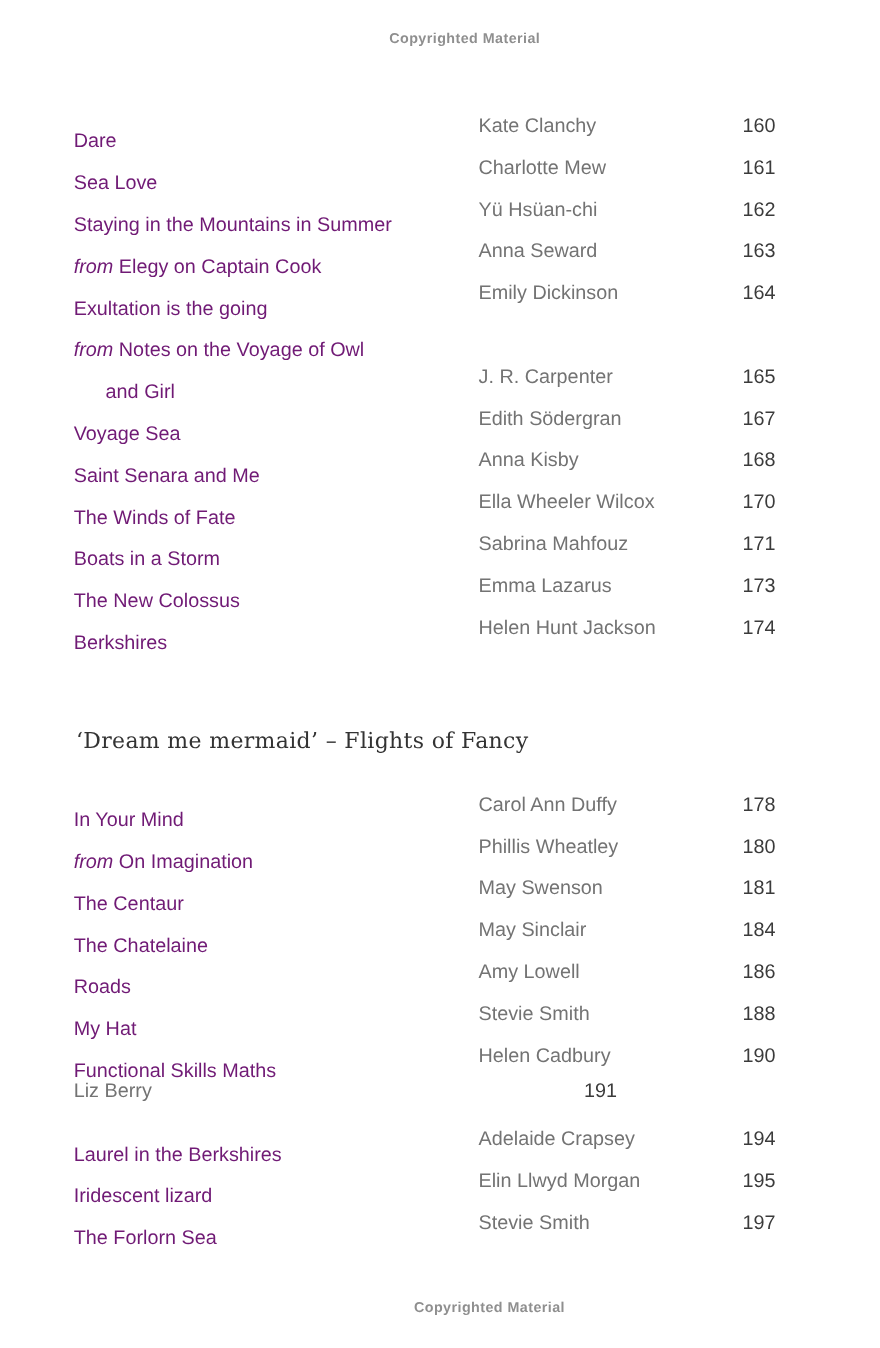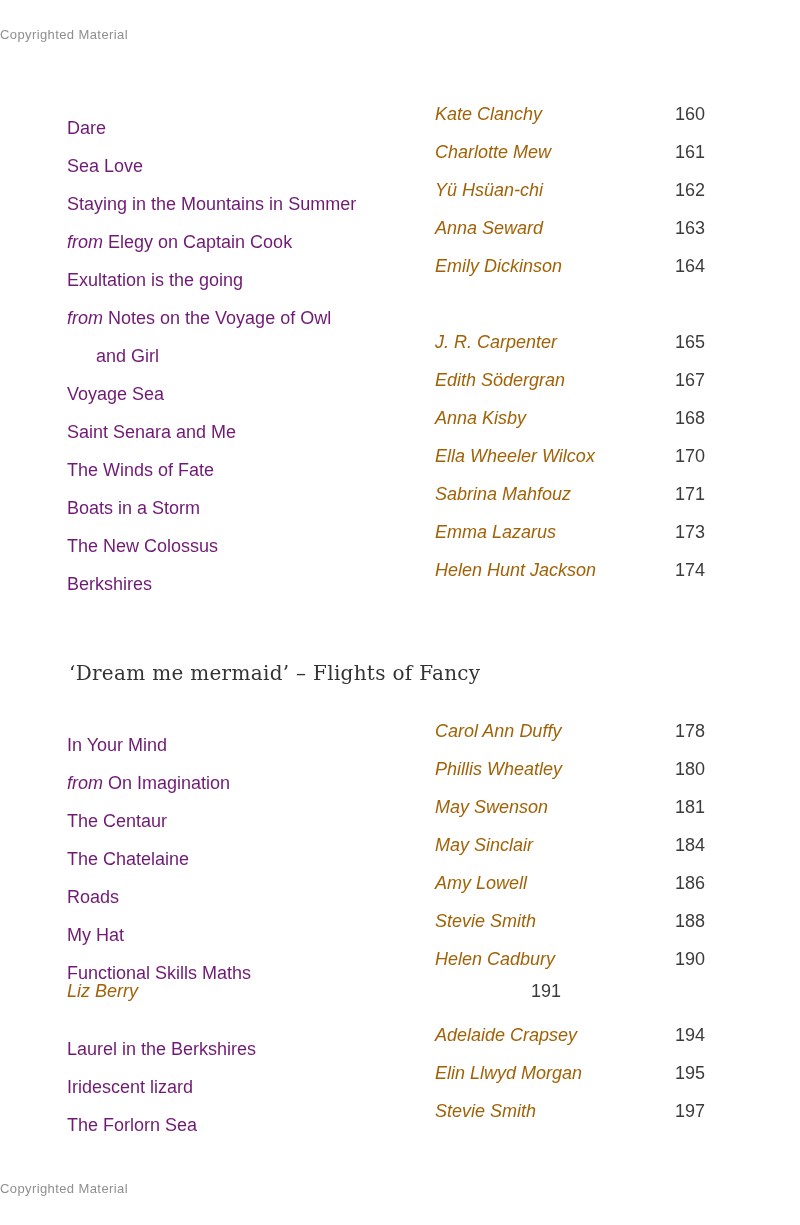--- a/index.html
+++ b/index.html
@@ -8,25 +8,26 @@
     background: #ffffff;
   }
   body {
     width: 800px;
     height: 1225px;
     font-family: "Liberation Sans", sans-serif;
     color: #3b3b3b;
     overflow: hidden;
   }
   .copyright {
-    text-align: left;
+    text-align: center;
     font-size: 13px;
-    font-weight: normal;
+    font-weight: bold;
     letter-spacing: 0.4px;
     color: #8f8f8f;
+    padding-left: 45px;
   }
   .copyright-top { padding-top: 27px; }
   .copyright-bottom { position: absolute; top: 1181px; left: 0; width: 800px; }
 
   .toc {
     margin: 47px 0 0 67px;
     width: 656px;
   }
   .toc-row {
     display: grid;
@@ -36,22 +37,21 @@
     font-size: 18px;
   }
   .toc-title {
     color: #701a75;
     white-space: nowrap;
     margin-top: 29px;
   }
   .toc-title .prefix { font-style: italic; }
   .toc-row.indent .toc-title { padding-left: 29px; }
   .toc-author {
-    font-style: italic;
-    color: #a16207;
+    color: #737373;
     white-space: nowrap;
   }
   .toc-page {
     text-align: center;
     color: #3b3b3b;
   }
   .toc-heading {
     font-family: "DejaVu Serif", serif;
     font-size: 20px;
     font-weight: 400;

